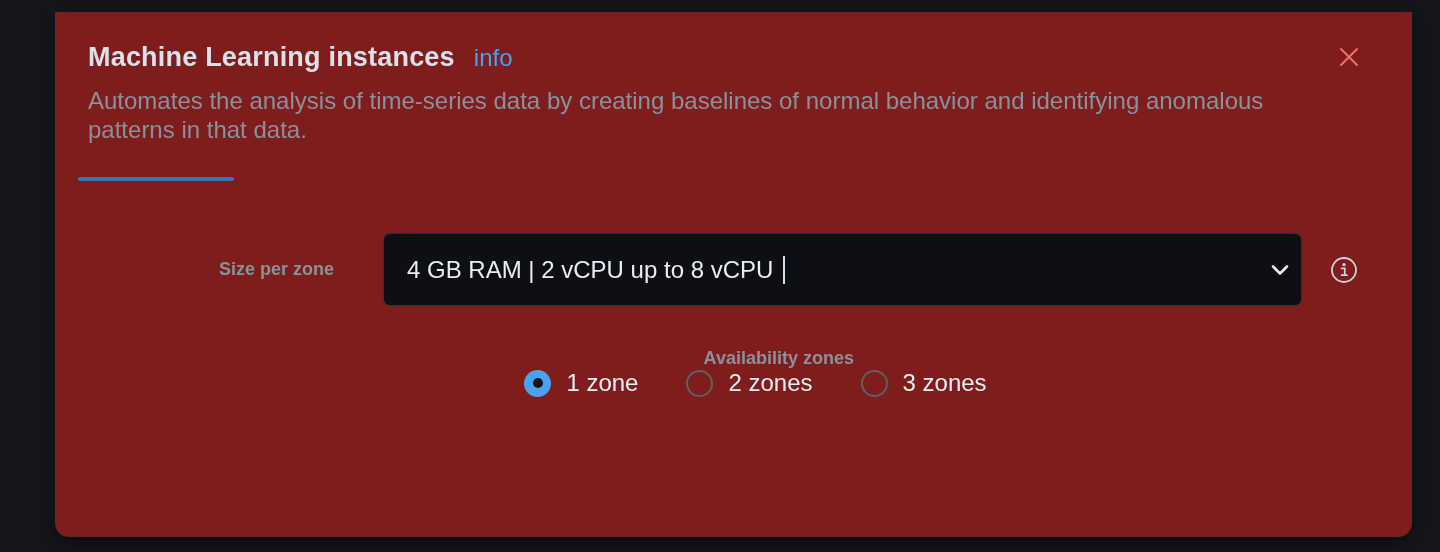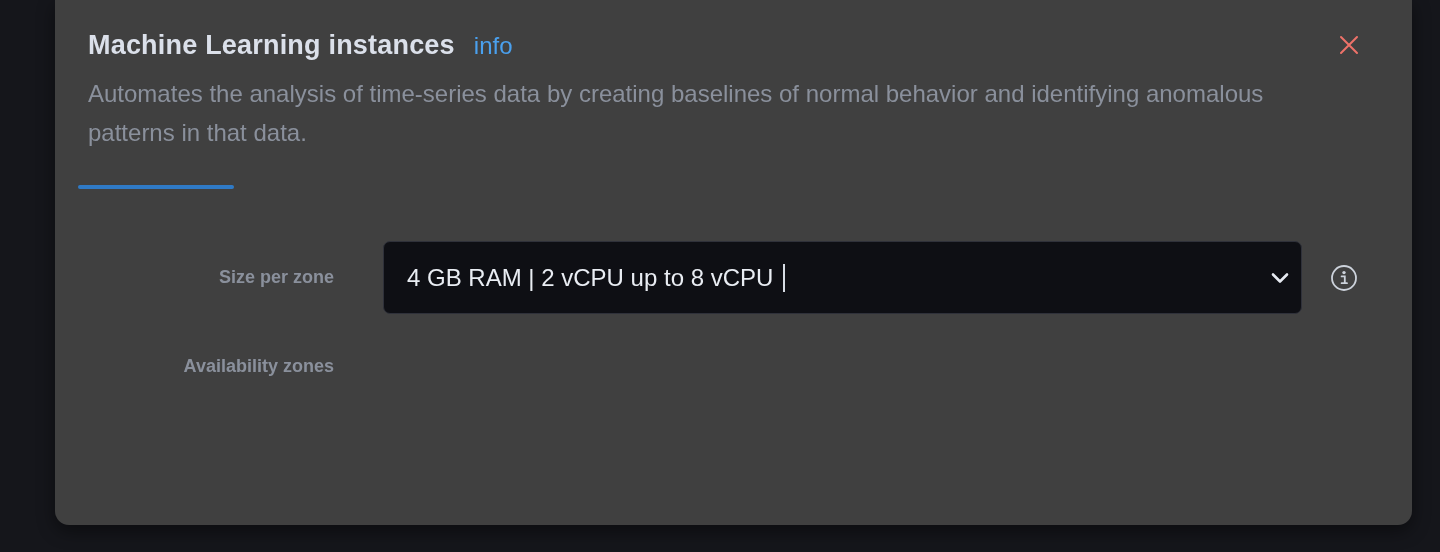--- a/index.html
+++ b/index.html
@@ -5,23 +5,23 @@
   * { margin: 0; padding: 0; box-sizing: border-box; }
   html, body {
     width: 1440px; height: 552px;
     background: #15161b;
     font-family: "Liberation Sans", sans-serif;
     overflow: hidden;
   }
   .stage { position: relative; width: 1440px; height: 552px; background: #15161b; }
 
   .panel {
-    position: absolute; left: 55px; top: 0;
+    position: absolute; left: 55px; top: 12px;
     width: 1357px; height: 525px;
-    background: #404040;
+    background: #7f1d1d;
     border-radius: 0 0 14px 14px;
     box-shadow: 0 6px 18px rgba(0,0,0,0.45);
   }
   .panel-inner { padding: 30px 38px 0 33px; position: relative; }
 
   
   .title-row { display: flex; align-items: baseline; }
   .page-title {
     font-size: 27px; font-weight: 700; color: #dbe0ea; letter-spacing: 0.2px;
   }
@@ -29,32 +29,32 @@
     margin-left: 19px; font-size: 24px; font-weight: 500;
     color: #4aa0ee; cursor: pointer; text-decoration: none; text-align: right;
   }
   .close-btn {
     position: absolute; top: 30px; right: 48px;
     width: 30px; height: 30px; background: transparent; border: 0;
     cursor: pointer; display: flex; align-items: center; justify-content: center;
   }
   .desc {
     margin-top: 13px; max-width: 1253px;
-    font-size: 24px; line-height: 39px; color: #8a909c;
+    font-size: 24px; line-height: 29px; color: #8a909c;
   }
   .accent-bar {
     margin-top: 33px; margin-left: -10px;
     width: 156px; height: 4px; border-radius: 2px;
     background: #2f7ac6;
   }
 
   
   .form { margin-top: 52px; }
   .form-row { display: flex; align-items: center; }
-  .form-row + .form-row { margin-top: 42px; }
+  .form-row + .form-row { margin-top: 42px; flex-direction: column; }
   .form-label {
     width: 246px; text-align: right;
     font-size: 18px; color: #8a909c; flex: 0 0 auto; font-weight: bold;
   }
   .field-group { display: flex; align-items: center; margin-left: 49px; }
 
   .select-box {
     width: 919px; height: 73px;
     background: #0e0f14;
     border: 1px solid #2f313a;
@@ -155,19 +155,37 @@
                   <circle cx="14" cy="8.6" r="1.7" fill="#ccd2db"></circle>
                   <path d="M11.6 12.4 H14.8 V19.2 M11.6 19.2 H17" stroke="#ccd2db" stroke-width="1.8" fill="none" stroke-linecap="round"></path>
                 </svg>
               </span>
             </button>
           </div>
         </div>
 
         <div class="form-row">
           <label class="form-label">Availability zones</label>
+          <div class="radio-group">
+
+            <div class="radio-item selected">
+              <span class="radio-circle"></span>
+              <span class="radio-label">1 zone</span>
+            </div>
+
+            <div class="radio-item">
+              <span class="radio-circle"></span>
+              <span class="radio-label">2 zones</span>
+            </div>
+
+            <div class="radio-item">
+              <span class="radio-circle"></span>
+              <span class="radio-label">3 zones</span>
+            </div>
+
+          </div>
         </div>
 
       </div>
     </div>
 
   </section>
 </div>
 
 </body></html>

